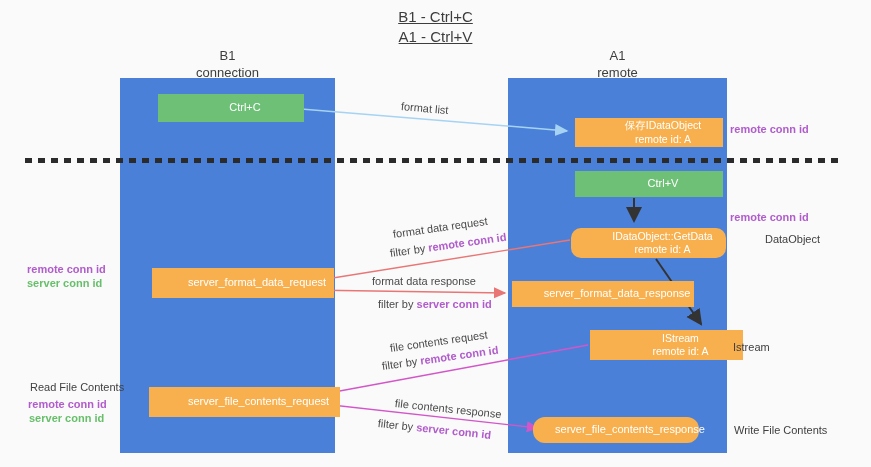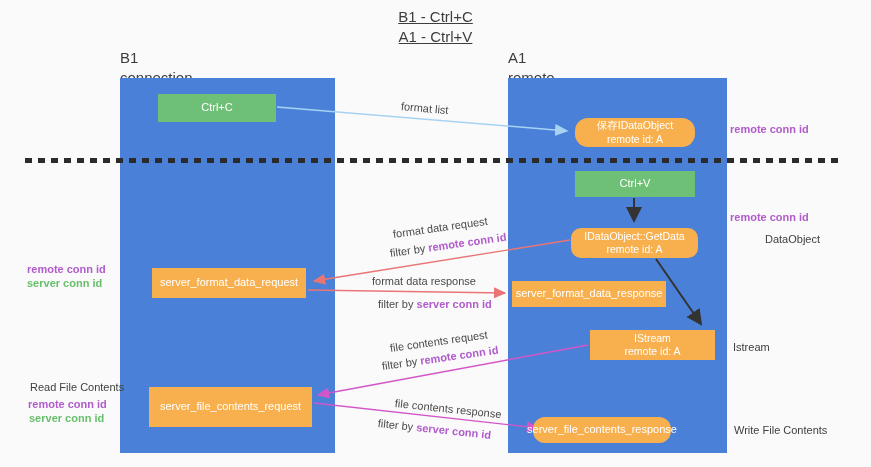--- a/index.html
+++ b/index.html
@@ -1,27 +1,27 @@
 <!DOCTYPE html>
 <html><head>
 <meta charset="utf-8">
 <style>
   html,body{margin:0;padding:0;background:#fafafa;}
   .canvas{position:relative;width:871px;height:467px;background:#fafafa;
           font-family:"Liberation Sans",sans-serif;overflow:hidden;}
   .title{position:absolute;top:7px;left:0;width:100%;text-align:center;
          font-size:15px;color:#3d3d3d;line-height:1.35;text-decoration:underline;}
-  .colhdr{position:absolute;text-align:left;font-size:15px;color:#3d3d3d;line-height:1.3;}
+  .colhdr{position:absolute;text-align:center;font-size:13px;color:#3d3d3d;line-height:1.3;}
   .col{position:absolute;top:78px;height:375px;background:#4a80d8;}
   .col-left{left:120px;width:215px;}
   .col-right{left:508px;width:219px;}
   .dashline{position:absolute;left:25px;top:158px;width:813px;height:5px;
             background:repeating-linear-gradient(90deg,#2b2b2b 0 7px,transparent 7px 13px);}
   .box{position:absolute;display:flex;flex-direction:column;align-items:center;
-       justify-content:center;color:#fff;text-align:center;line-height:1.25;}
+       justify-content:center;color:#fff;text-align:center;line-height:1.25;padding-left:28px;}
   .green{background:#6fc077;}
   .orange{background:#f8b04e;}
   .f11{font-size:11px;}
   .f10{font-size:10.5px;}
   .sidelbl{position:absolute;font-size:11px;color:#404040;white-space:nowrap;}
   .alabel{position:absolute;font-size:11px;color:#4a4a4a;white-space:nowrap;}
   .purple{color:#b15ccc;font-weight:bold;}
   .greenlbl{color:#67bf6b;font-weight:bold;}
   svg.overlay{position:absolute;left:0;top:0;width:871px;height:467px;pointer-events:none;}
 </style>
@@ -70,21 +70,21 @@
     <line x1="570" y1="240" x2="314" y2="281" stroke="#e97575" stroke-width="1.4" marker-end="url(#m-red)"></line>
     <line x1="308" y1="290" x2="505" y2="293" stroke="#e97575" stroke-width="1.4" marker-end="url(#m-red)"></line>
     <line x1="588" y1="345" x2="318" y2="395" stroke="#d356c9" stroke-width="1.4" marker-end="url(#m-mag)"></line>
     <line x1="314" y1="403" x2="538" y2="428" stroke="#d356c9" stroke-width="1.4" marker-end="url(#m-mag)"></line>
   </svg>
 
   <div class="box green f11" style="left:158px;top:94px;width:118px;height:28px;">
     <span>Ctrl+C</span>
   </div>
 
-  <div class="box orange f10" style="left:575px;top:118px;width:120px;height:29px;border-radius:13px;">
+  <div class="box orange f10" style="left:575px;top:118px;width:120px;height:29px;">
     <span>保存IDataObject</span>
     <span>remote id: A</span>
   </div>
 
   <div class="box green f11" style="left:575px;top:171px;width:120px;height:26px;">
     <span>Ctrl+V</span>
   </div>
 
   <div class="box orange f10" style="left:571px;top:228px;width:127px;height:30px;border-radius:10px;">
     <span>IDataObject::GetData</span>
@@ -97,21 +97,21 @@
 
   <div class="box orange f11" style="left:512px;top:281px;width:154px;height:26px;">
     <span>server_format_data_response</span>
   </div>
 
   <div class="box orange f10" style="left:590px;top:330px;width:125px;height:30px;">
     <span>IStream</span>
     <span>remote id: A</span>
   </div>
 
-  <div class="box orange f11" style="left:149px;top:387px;width:163px;height:40px;">
+  <div class="box orange f11" style="left:149px;top:387px;width:163px;height:30px;">
     <span>server_file_contents_request</span>
   </div>
 
   <div class="box orange f11" style="left:533px;top:417px;width:138px;height:26px;border-radius:12px;">
     <span>server_file_contents_response</span>
   </div>
 
   <div class="sidelbl purple" style="left:730px;top:123px;">remote conn id</div>
   <div class="sidelbl purple" style="left:730px;top:211px;">remote conn id</div>
   <div class="sidelbl" style="left:731px;top:233px;padding-left:34px;">DataObject</div>

